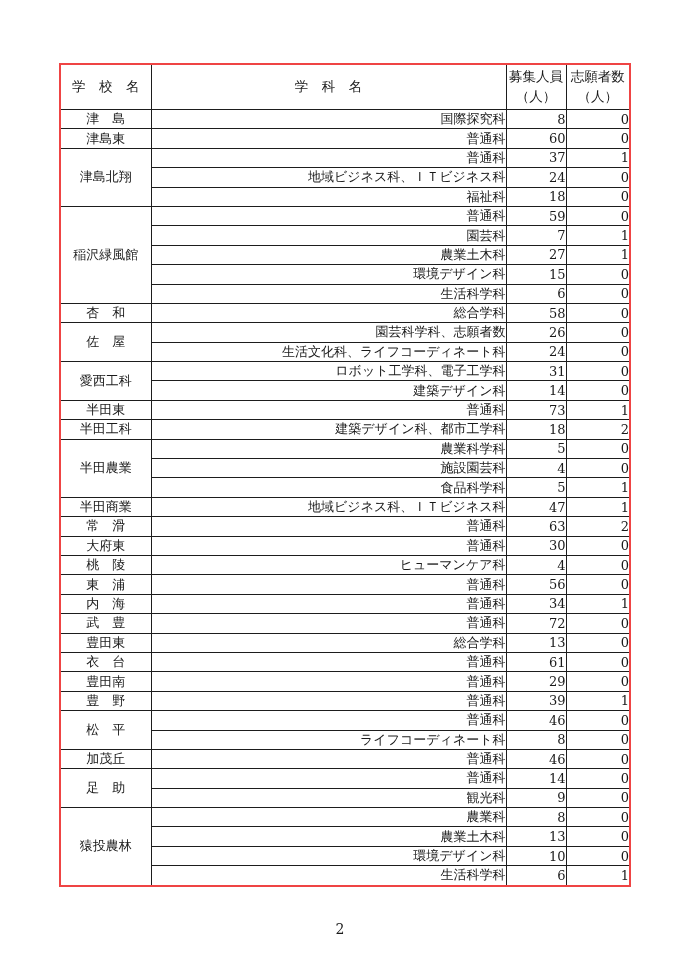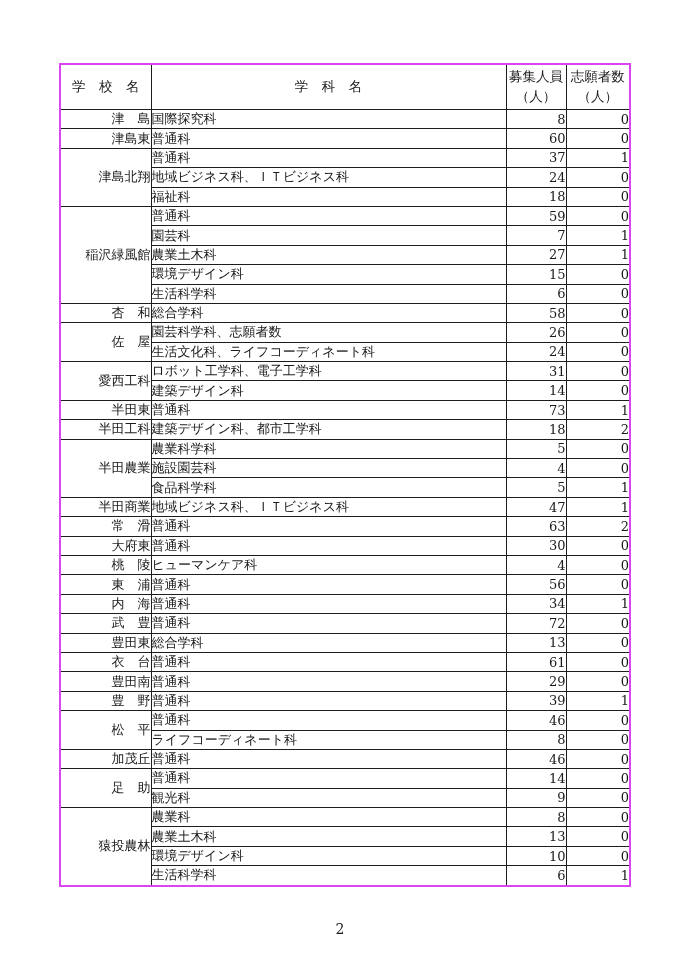--- a/index.html
+++ b/index.html
@@ -16,21 +16,21 @@
     background: #ffffff;
     overflow: hidden;
   }
   table.recruit {
     position: absolute;
     left: 59px;
     top: 63px;
     width: 570px;
     border-collapse: collapse;
     table-layout: fixed;
-    border: 2px solid #d946ef;
+    border: 2px solid #ef4444;
   }
   table.recruit th,
   table.recruit td {
     border: 1px solid #1d1d1d;
     padding: 0;
     font-weight: normal;
     vertical-align: middle;
     overflow: hidden;
     white-space: nowrap;
   }
@@ -38,22 +38,22 @@
     height: 44px;
     font-size: 13.5px;
     text-align: center;
     line-height: 1.45;
     border-bottom: 1.5px solid #1d1d1d;
   }
   table.recruit tbody td {
     height: 18.4px;
     font-size: 13px;
   }
-  td.school-cell   { text-align: right; }
-  td.dept-cell     { text-align: left; }
+  td.school-cell   { text-align: center; }
+  td.dept-cell     { text-align: right; }
   td.capacity-cell { text-align: right; padding-right: 10px; }
   td.applicants-cell { text-align: right; padding-right: 7px; }
   tr.group-start td { border-top-width: 1.5px; }
   .page-number {
     position: absolute;
     top: 921px;
     left: 0;
     width: 680px;
     text-align: center;
     font-size: 14px;

